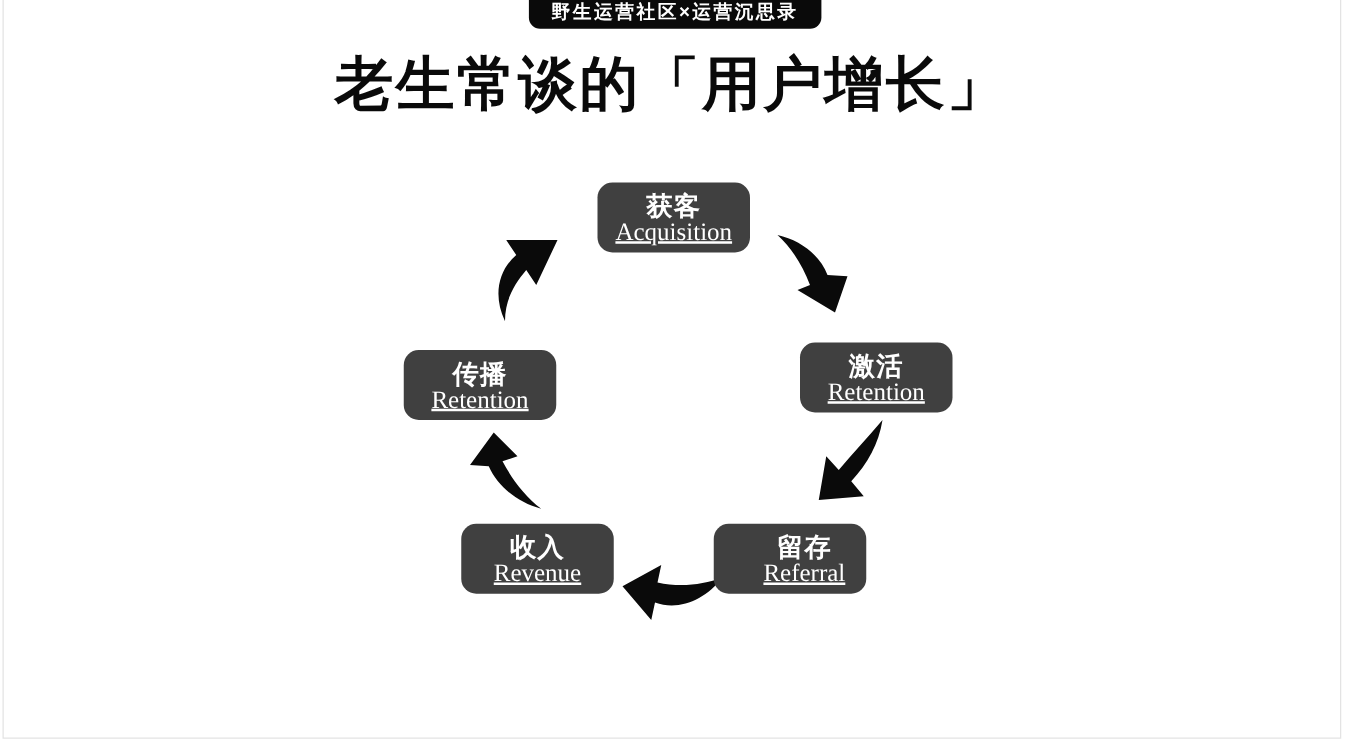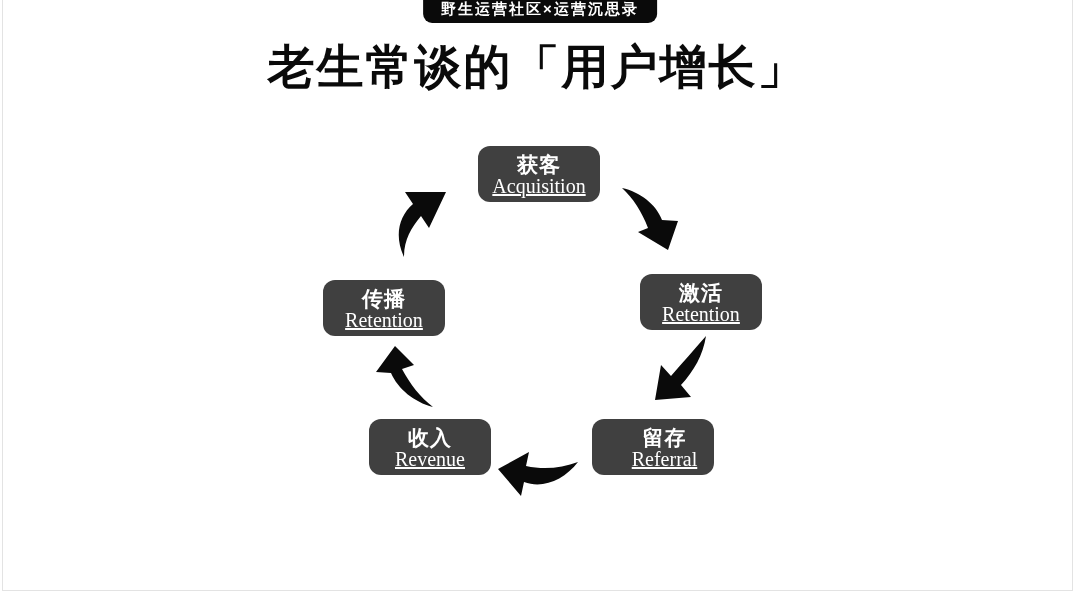--- a/index.html
+++ b/index.html
@@ -78,21 +78,21 @@
   }
   .node .en {
     font-size: 20px;
     line-height: 19px;
     font-family: "Liberation Serif", serif;
     font-weight: normal;
     text-decoration: underline;
   }
   #node-acquisition { left: 478px; top: 146px; }
   #node-activation  { left: 640px; top: 274px; align-items: center; }
-  #node-retention   { left: 592px; top: 419px; padding-left: 23px; }
+  #node-retention   { left: 571px; top: 419px; padding-left: 23px; }
   #node-revenue     { left: 369px; top: 419px; }
   #node-referral    { left: 323px; top: 280px; }
   .arrows-layer {
     position: absolute;
     left: 0; top: 0;
     width: 1080px; height: 604px;
     pointer-events: none;
   }
   .arrow { fill: #0a0a0a; }
 </style>

